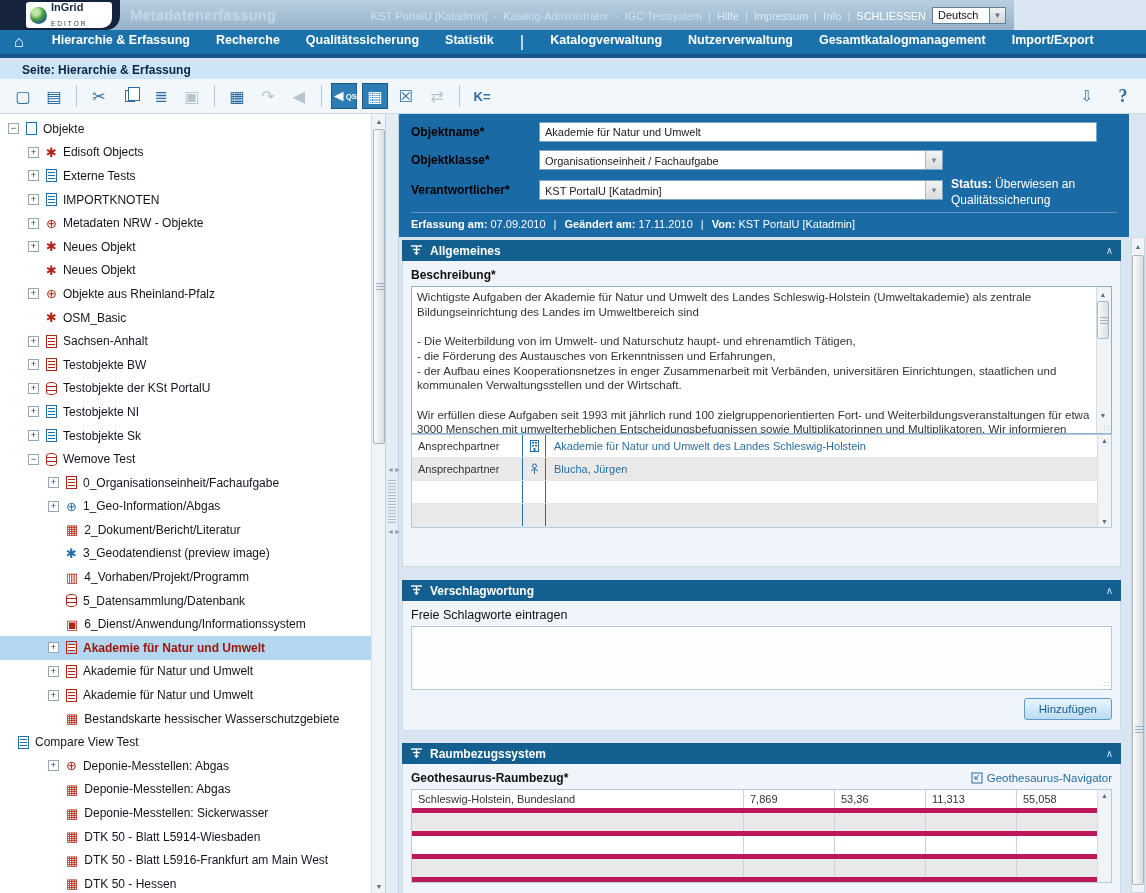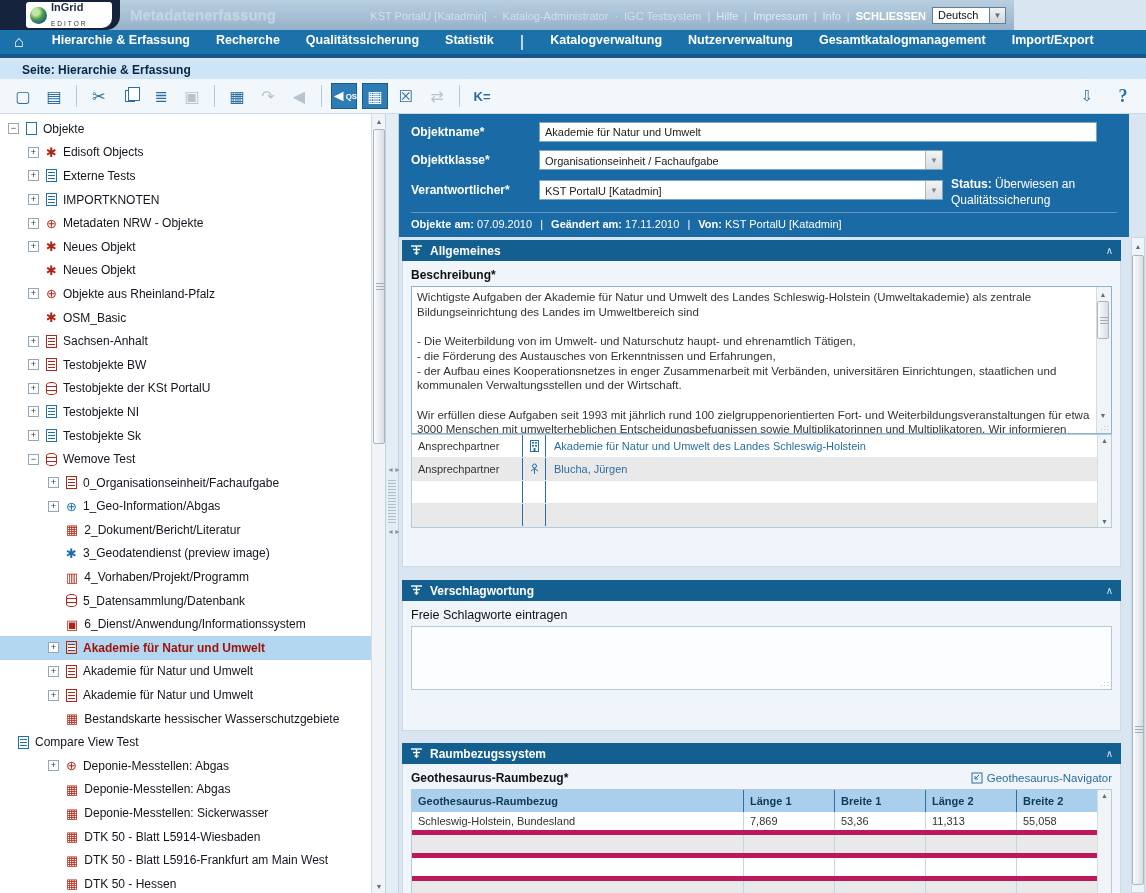--- a/index.html
+++ b/index.html
@@ -18,21 +18,21 @@
   .logo-txt { line-height:1; }
   .logo-txt b { font-size:11px; color:#1b2b44; display:block; }
   .logo-txt i { font-size:6.5px; font-style:normal; letter-spacing:2px; color:#333; }
   .app-title { position:absolute; left:130px; top:6px; font-size:15px; font-weight:bold;
     color:#c3d5e4; text-shadow:0 1px 0 rgba(255,255,255,.2); }
   .topright { position:absolute; right:8px; top:7px; display:flex; align-items:center;
     gap:6px; font-size:11px; color:#dcebf7; }
   .topright .lnk { cursor:pointer; }
   .topright .dim { color:#cfe0ee; }
   .topright .sep { color:#cfe0ee; }
-  .topright .close { font-weight:bold; color:#fff; }
+  .topright .close { font-weight:normal; color:#fff; }
   .lang-box { display:flex;border-radius:8px; }
   .lang-val { background:#fff; border:1px solid #5f7f9a; color:#111; font-size:11px;
     padding:1px 8px 1px 5px; min-width:58px; height:17px; }
   .lang-btn { width:16px; height:17px; background:linear-gradient(#f2f2f2,#cfd6dc);
     border:1px solid #5f7f9a; border-left:none; color:#57718a; font-size:8px;
     display:flex; align-items:center; justify-content:center; }
 
   
   .navbar { position:absolute; left:0; top:30px; width:1146px; height:28px;
     background:#1b72ab; border-bottom:4px solid #14578b; display:flex; align-items:center;
@@ -98,21 +98,21 @@
 
   
   .form-panel { position:absolute; left:399px; top:114px; width:730px; height:779px;
     background:#d9e6f2; overflow:hidden; }
   .right-vscroll { position:absolute; left:1129px; top:114px; width:17px; height:779px; background:#d9e6f2; }
   .rv-track { position:absolute; left:2px; top:123px; width:14px; height:656px; background:#f1f4f7;
     border:1px solid #cfd8df; }
 
   .obj-header { position:relative; width:730px; height:123px; background:#1a6aa5; }
   .oh-row { position:absolute; left:12px; display:flex; align-items:center; }
-  .oh-label { width:128px; font-size:12px; font-weight:bold; color:#ffffff; flex:none; }
+  .oh-label { width:128px; font-size:12px; font-weight:bold; color:#000000; flex:none; }
   .oh-input { height:20px; border:1px solid #7aa5c4; background:#fff; font-size:11px;
     color:#222; padding:0 5px; font-family:inherit; }
   .oh-select { position:relative; height:20px; background:#ffffff; border:1px solid #7aa5c4; }
   .oh-select .val { font-size:11px; color:#222; line-height:18px; padding:0 20px 0 5px;
     overflow:hidden; white-space:nowrap; }
   .dd-btn { position:absolute; right:0; top:0; width:17px; height:18px;
     background:linear-gradient(#f4f4f4,#d8dde1); border-left:1px solid #a8b8c6;
     color:#7a8a98; font-size:8px; display:flex; align-items:center; justify-content:center; cursor:pointer; }
   .status-block { position:absolute; left:552px; top:62px; width:172px; font-size:12px;
     color:#fff; line-height:1.35; }
@@ -478,21 +478,21 @@
       <span class="oh-select" style="width:404px;">
         <span class="val">KST PortalU [Katadmin]</span>
         <span class="dd-btn">▼</span>
       </span>
     </div>
     <div class="status-block">
       <b>Status:</b>
       <span>Überwiesen an Qualitätssicherung</span>
     </div>
     <div class="oh-meta">
-      <b>Objekte am:</b>
+      <b>Erfassung am:</b>
       <span>07.09.2010</span>
       <span class="msep">|</span>
       <b>Geändert am:</b>
       <span>17.11.2010</span>
       <span class="msep">|</span>
       <b>Von:</b>
       <span>KST PortalU [Katadmin]</span>
     </div>
   </div>
 
@@ -582,20 +582,23 @@
       </svg>
     <span class="t">Verschlagwortung</span>
     <span class="chev">∧</span>
   </div>
   <div class="sec-body" style="height:130px;">
     <div class="fld-label" style="font-weight:normal;font-size:12.5px;">Freie Schlagworte eintragen</div>
     <div class="ta-wrap">
       <textarea class="tags" style=""></textarea>
       <span class="resize-dots">.::</span>
     </div>
+    <div class="btn-row">
+      <button class="btn">Hinzufügen</button>
+    </div>
   </div>
 
   <div class="sec-head" style="margin-top:12px;">
     <svg width="13" height="13" viewBox="0 0 13 13">
         <g stroke="#fff" stroke-width="1.4" fill="none">
           <line x1="1" y1="2" x2="12" y2="2"></line>
           <line x1="6.5" y1="2" x2="6.5" y2="11"></line>
           <line x1="3" y1="5.5" x2="10" y2="5.5"></line>
           <line x1="4.5" y1="9" x2="8.5" y2="9"></line>
         </g>
@@ -608,27 +611,20 @@
       <span class="fld-label" style="margin:0;">Geothesaurus-Raumbezug*</span>
       <span class="add-link">
         <svg width="12" height="12" viewBox="0 0 12 12">
             <rect x="1" y="1" width="10" height="10" fill="none" stroke="#2a6da3"></rect>
             <path d="M8 3 L4 7 M4 4 L4 7 L7 7" stroke="#2a6da3" fill="none"></path>
           </svg>
         <span>Geothesaurus-Navigator</span>
       </span>
     </div>
     <div class="geo-table" id="geo-table">
-        <div class="geo-hrow">
-          <span class="geo-hcell w-name">Geothesaurus-Raumbezug</span>
-          <span class="geo-hcell w-num">Länge 1</span>
-          <span class="geo-hcell w-num">Breite 1</span>
-          <span class="geo-hcell w-num">Länge 2</span>
-          <span class="geo-hcell w-num w-last">Breite 2</span>
-        </div>
         <div class="geo-row">
           <span class="geo-cell w-name">Schleswig-Holstein, Bundesland</span>
           <span class="geo-cell w-num">7,869</span>
           <span class="geo-cell w-num">53,36</span>
           <span class="geo-cell w-num">11,313</span>
           <span class="geo-cell w-num w-last">55,058</span>
         </div>
         <div class="geo-row alt">
           <span class="geo-cell w-name"></span>
           <span class="geo-cell w-num"></span>

